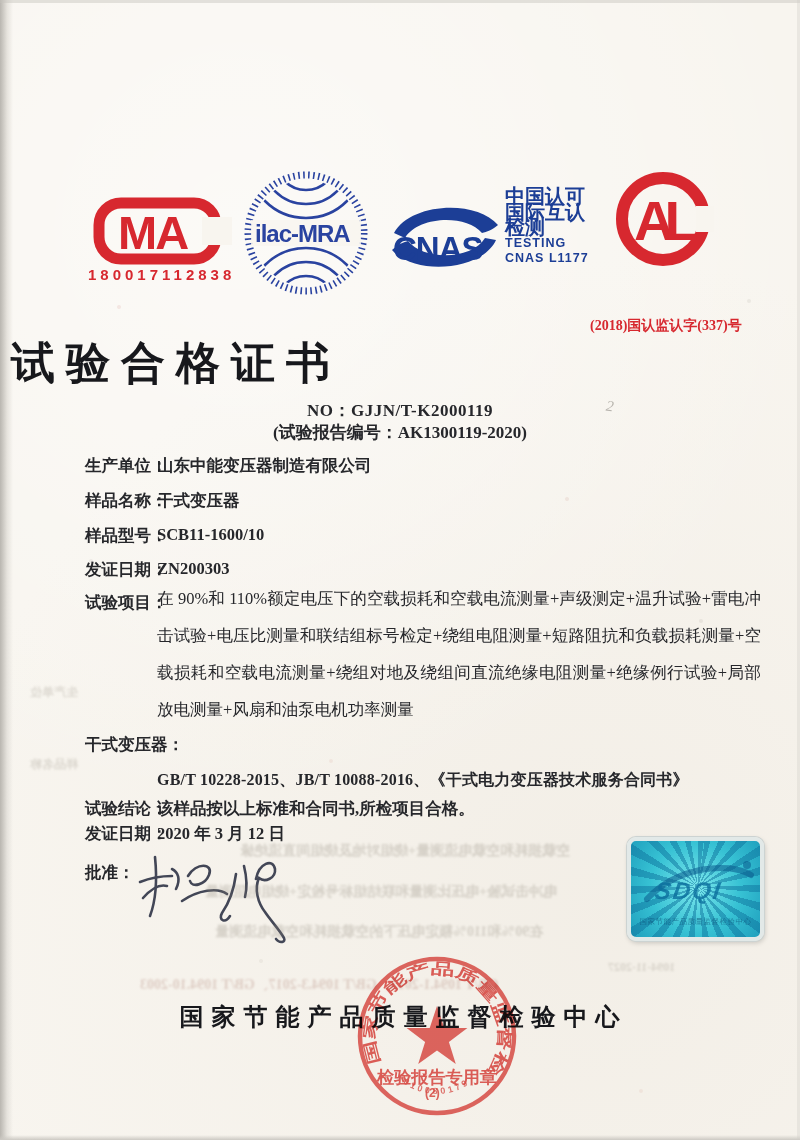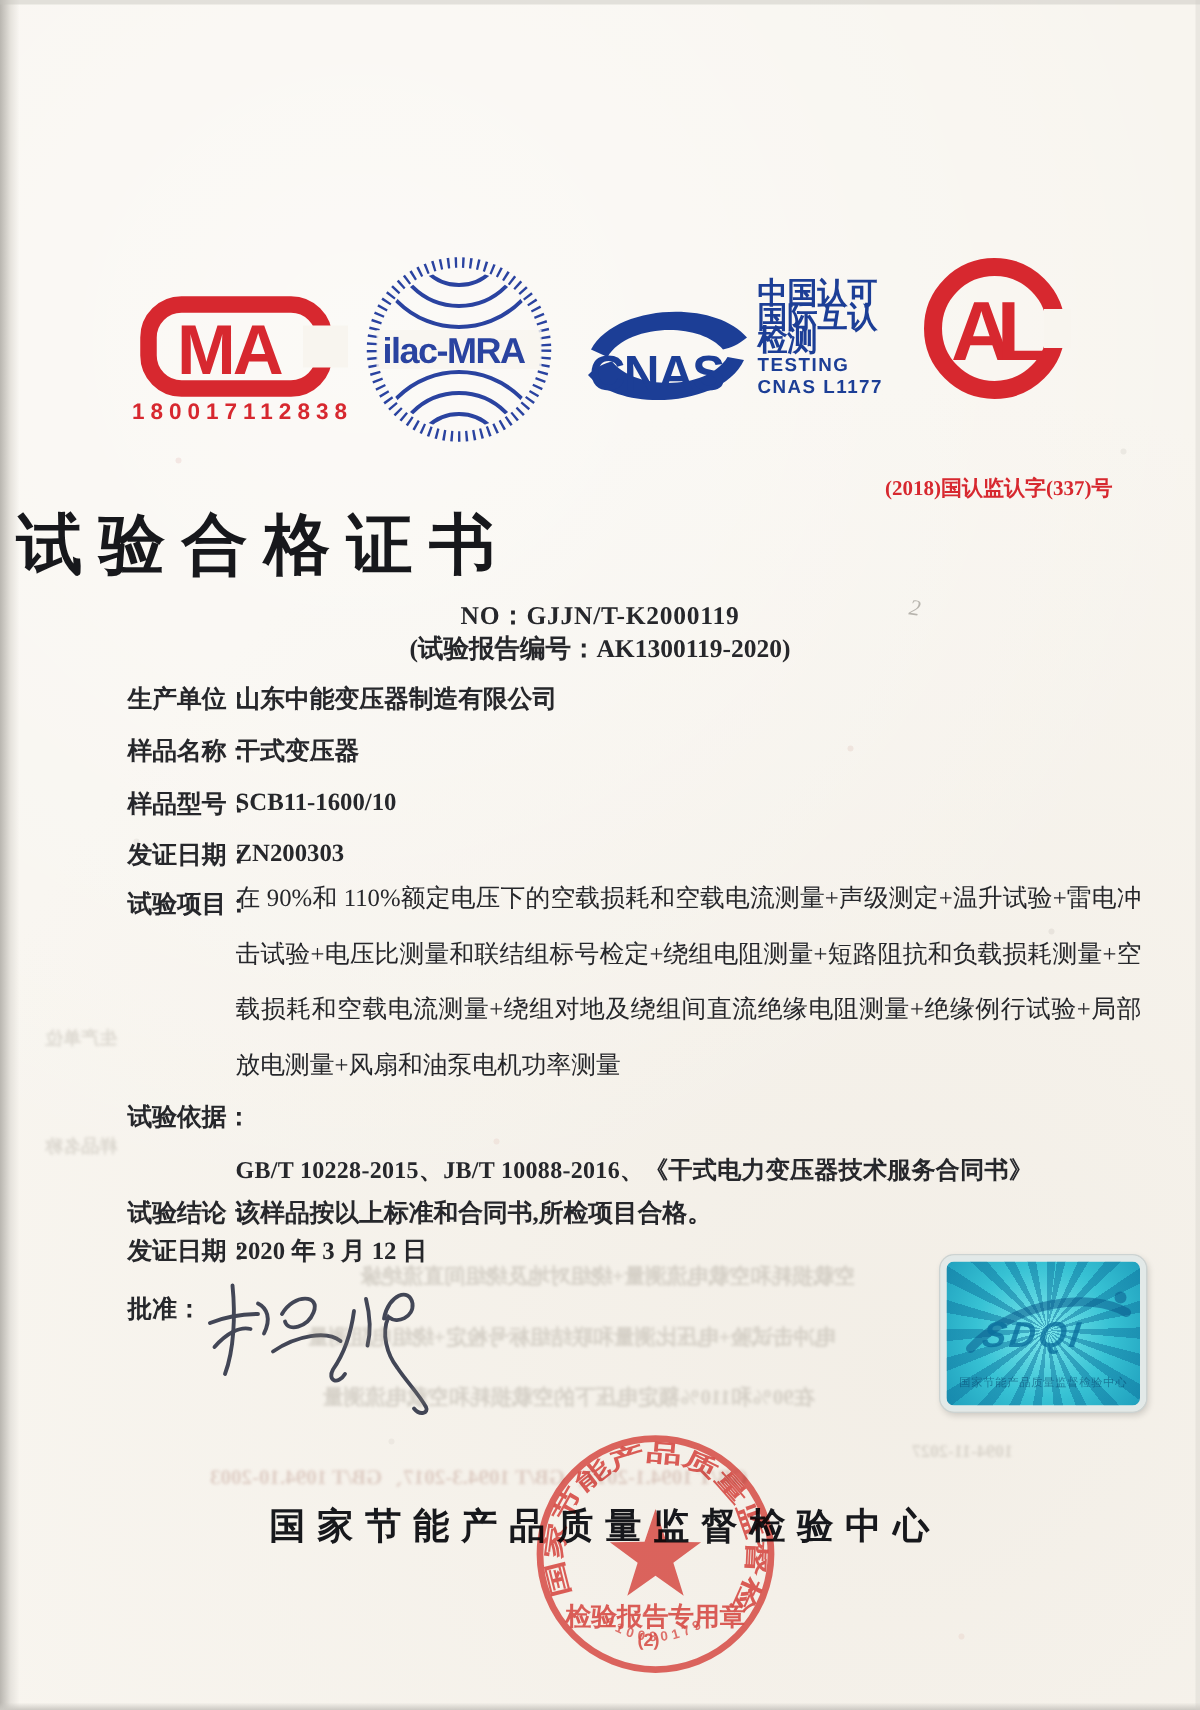--- a/index.html
+++ b/index.html
@@ -145,21 +145,21 @@
   <span class="flabel" style="top:490px">样品名称：</span>
   <span class="fvalue" style="top:490px">干式变压器</span>
   <span class="flabel" style="top:525px">样品型号：</span>
   <span class="fvalue" style="top:525px">SCB11-1600/10</span>
   <span class="flabel" style="top:559px">发证日期：</span>
   <span class="fvalue" style="top:559px">ZN200303</span>
 
   <span class="flabel" style="top:592px">试验项目：</span>
   <div class="para" style="top:580px">在 90%和 110%额定电压下的空载损耗和空载电流测量+声级测定+温升试验+雷电冲击试验+电压比测量和联结组标号检定+绕组电阻测量+短路阻抗和负载损耗测量+空载损耗和空载电流测量+绕组对地及绕组间直流绝缘电阻测量+绝缘例行试验+局部放电测量+风扇和油泵电机功率测量</div>
 
-  <span class="flabel" style="top:734px">试验依据：</span>
+  <span class="flabel" style="top:734px">干式变压器：</span>
   <span class="line" style="top:770px">GB/T 10228-2015、JB/T 10088-2016、《干式电力变压器技术服务合同书》</span>
 
   <span class="flabel" style="top:798px">试验结论：</span>
   <span class="fvalue" style="top:798px">该样品按以上标准和合同书,所检项目合格。</span>
   <span class="flabel" style="top:823px">发证日期：</span>
   <span class="fvalue" style="top:823px">2020 年 3 月 12 日</span>
   <span class="flabel" style="top:862px">批准：</span>
 
   <svg class="abs sig" width="165" height="105" viewBox="0 0 165 105">
     <g fill="none" stroke="#2a2f42" stroke-width="2.6" stroke-linecap="round" opacity=".88">

